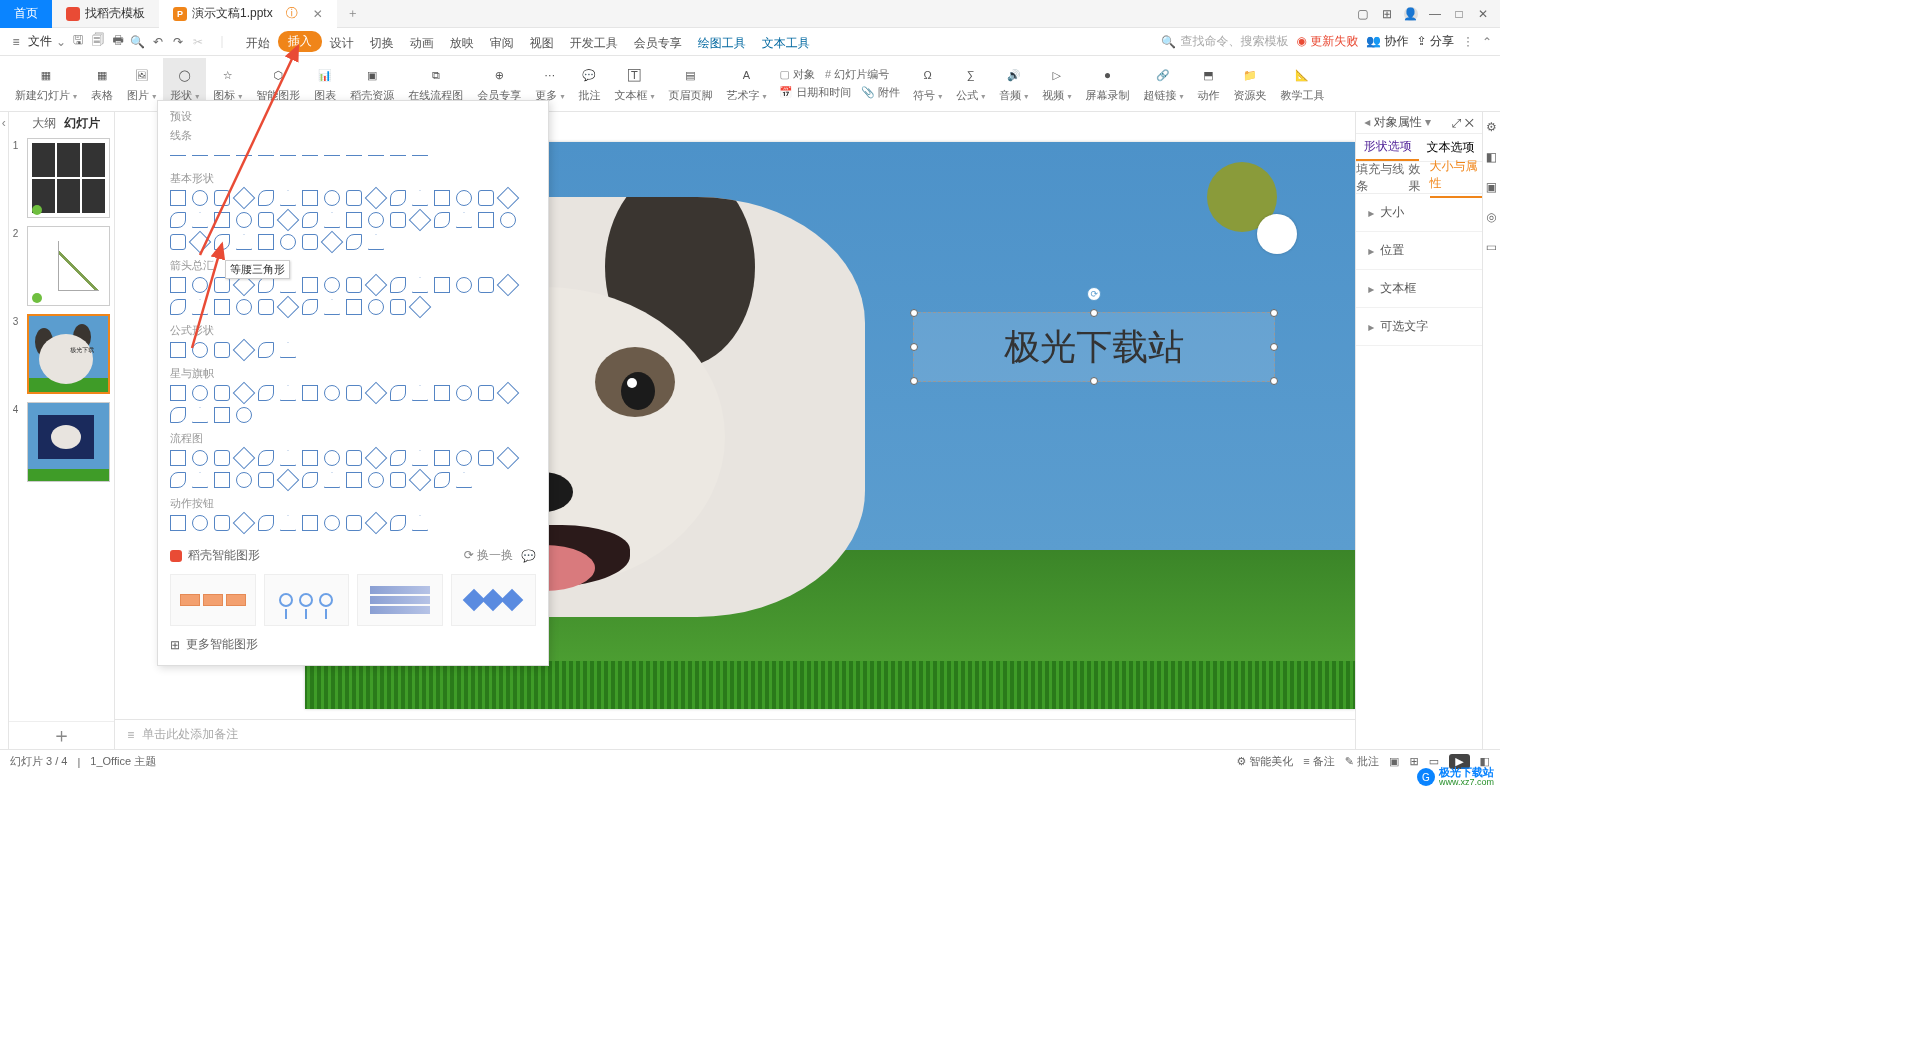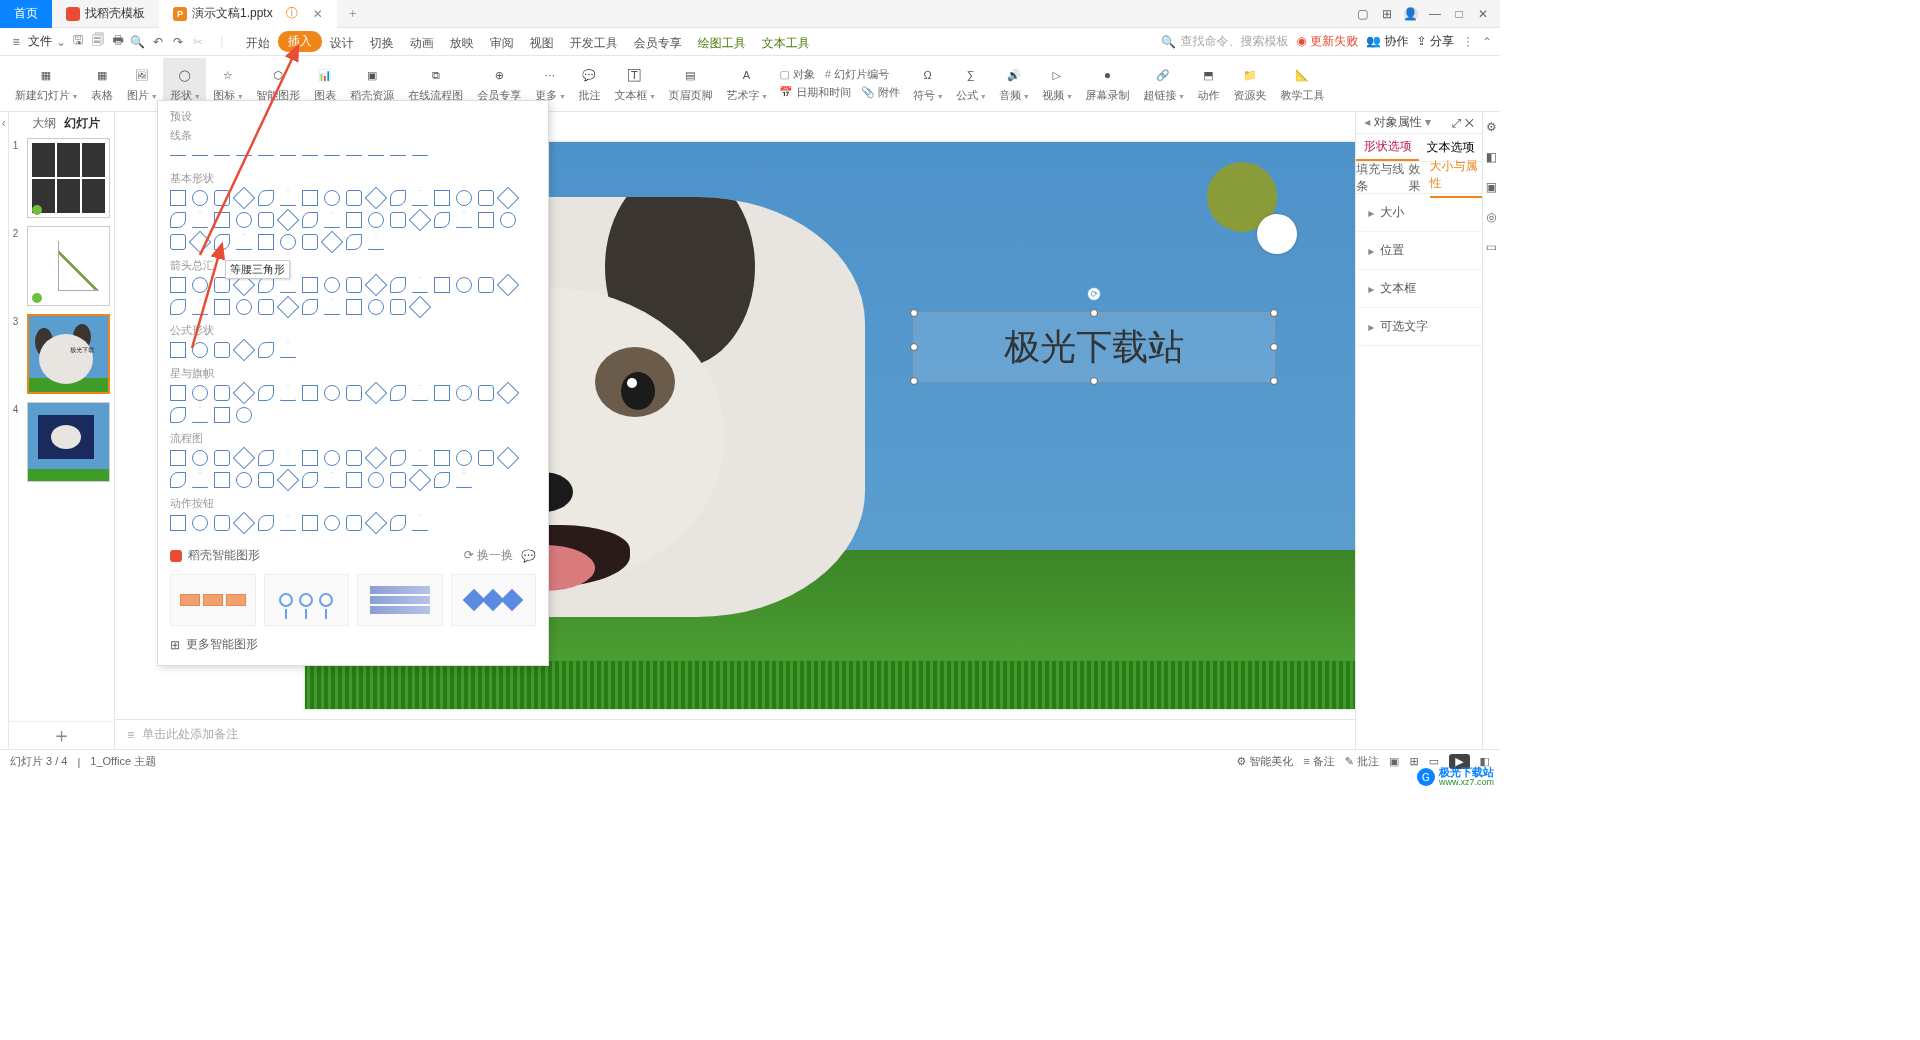--- a/index.html
+++ b/index.html
@@ -12,21 +12,21 @@
 .tab-icon-orange{width:14px;height:14px;background:#f08519;border-radius:3px;display:inline-flex;align-items:center;justify-content:center;color:#fff;font-size:9px;font-weight:bold}
 .tab-warn{color:#f08519;margin-left:8px}
 .new-tab{padding:0 10px;color:#888}
 .win-controls{margin-left:auto;display:flex;align-items:center;gap:10px;padding:0 10px}
 .win-btn{width:14px;height:14px;color:#666;display:flex;align-items:center;justify-content:center}
 .menubar{display:flex;height:28px;align-items:center;padding:0 8px;gap:4px;border-bottom:1px solid #e5e5e5}
 .mb-left{display:flex;align-items:center;gap:4px}
 .mb-ico{width:16px;height:16px;color:#666;display:flex;align-items:center;justify-content:center}
 .mb-item{padding:0 8px;color:#555}
 .mb-item.active{background:#f08519;color:#fff;border-radius:10px;padding:2px 10px}
-.mb-item.orange{color:#4d7c0f}
+.mb-item.orange{color:#0369a1}
 .mb-right{margin-left:auto;display:flex;align-items:center;gap:8px}
 .mb-search{color:#aaa;display:flex;align-items:center;gap:4px}
 .update-fail{color:#e94b35}
 .ribbon{display:flex;height:56px;border-bottom:1px solid #e5e5e5;padding:2px 8px}
 .rib-group{display:flex;flex-direction:column;align-items:center;justify-content:center;padding:0 7px;color:#666;font-size:11px;gap:2px}
 .rib-ico{width:22px;height:22px;color:#555;display:flex;align-items:center;justify-content:center}
 .rib-group.active{background:#e9e9e9}
 .main{display:flex;height:637px}
 .outline{width:14px;border-right:1px solid #e5e5e5;display:flex;align-items:flex-start;justify-content:center;padding-top:4px}
 .thumb-area{width:180px;border-right:1px solid #e5e5e5;display:flex;flex-direction:column}
@@ -60,21 +60,21 @@
 .shape-circle-white{position:absolute;right:58px;top:72px;width:40px;height:40px;background:#fff;border-radius:50%;box-shadow:0 0 3px rgba(0,0,0,.2)}
 .textbox{position:absolute;right:80px;top:170px;width:362px;height:70px;border:1px dashed #999;background:rgba(255,255,255,.12);display:flex;align-items:center;justify-content:center;font-size:36px;color:#333}
 .textbox .handle{position:absolute;width:8px;height:8px;background:#fff;border:1px solid #666;border-radius:50%}
 .h-tl{top:-4px;left:-4px}.h-tr{top:-4px;right:-4px}.h-bl{bottom:-4px;left:-4px}.h-br{bottom:-4px;right:-4px}.h-tm{top:-4px;left:50%;margin-left:-4px}.h-bm{bottom:-4px;left:50%;margin-left:-4px}.h-ml{left:-4px;top:50%;margin-top:-4px}.h-mr{right:-4px;top:50%;margin-top:-4px}
 .rotate-h{position:absolute;top:-26px;left:50%;margin-left:-7px;width:14px;height:14px;border:1px solid #5b9dcf;border-radius:50%;background:#fff;color:#5b9dcf;font-size:9px;display:flex;align-items:center;justify-content:center}
 .notes{height:30px;border-top:1px solid #e5e5e5;display:flex;align-items:center;padding:0 12px;color:#aaa;gap:8px}
 .prop-panel{width:214px;border-left:1px solid #e5e5e5;display:flex;flex-direction:column}
 .prop-title{height:22px;display:flex;align-items:center;justify-content:space-between;padding:0 8px;color:#555;border-bottom:1px solid #eee}
 .prop-tabs{display:flex;height:28px;border-bottom:1px solid #eee}
 .prop-tab{flex:1;display:flex;align-items:center;justify-content:center;color:#000000}
-.prop-tab.active{color:#be185d;border-bottom:2px solid #f08519}
+.prop-tab.active{color:#4c1d95;border-bottom:2px solid #f08519}
 .prop-sub{display:flex;height:32px;align-items:center;justify-content:space-around;border-bottom:1px solid #eee;color:#666}
 .prop-sub .active{color:#f08519;border-bottom:2px solid #f08519;padding-bottom:4px}
 .prop-section{padding:10px 12px;border-bottom:1px solid #f1f1f1;color:#555;display:flex;align-items:center;gap:6px}
 .side-rail{width:30px;border-left:1px solid #e5e5e5;display:flex;flex-direction:column;align-items:center;padding-top:8px;gap:16px;color:#666}
 .statusbar{height:24px;border-top:1px solid #e5e5e5;display:flex;align-items:center;padding:0 10px;font-size:11px;color:#666}
 .status-right{margin-left:auto;display:flex;align-items:center;gap:10px}
 .shapes-dropdown{position:absolute;left:157px;top:100px;width:392px;background:#fff;border:1px solid #ddd;box-shadow:2px 2px 8px rgba(0,0,0,.15);z-index:10;padding:8px 12px 12px}
 .sd-section{margin-bottom:8px}
 .sd-title{color:#999;font-size:11px;margin-bottom:4px}
 .sd-grid{display:flex;flex-wrap:wrap;gap:6px}

